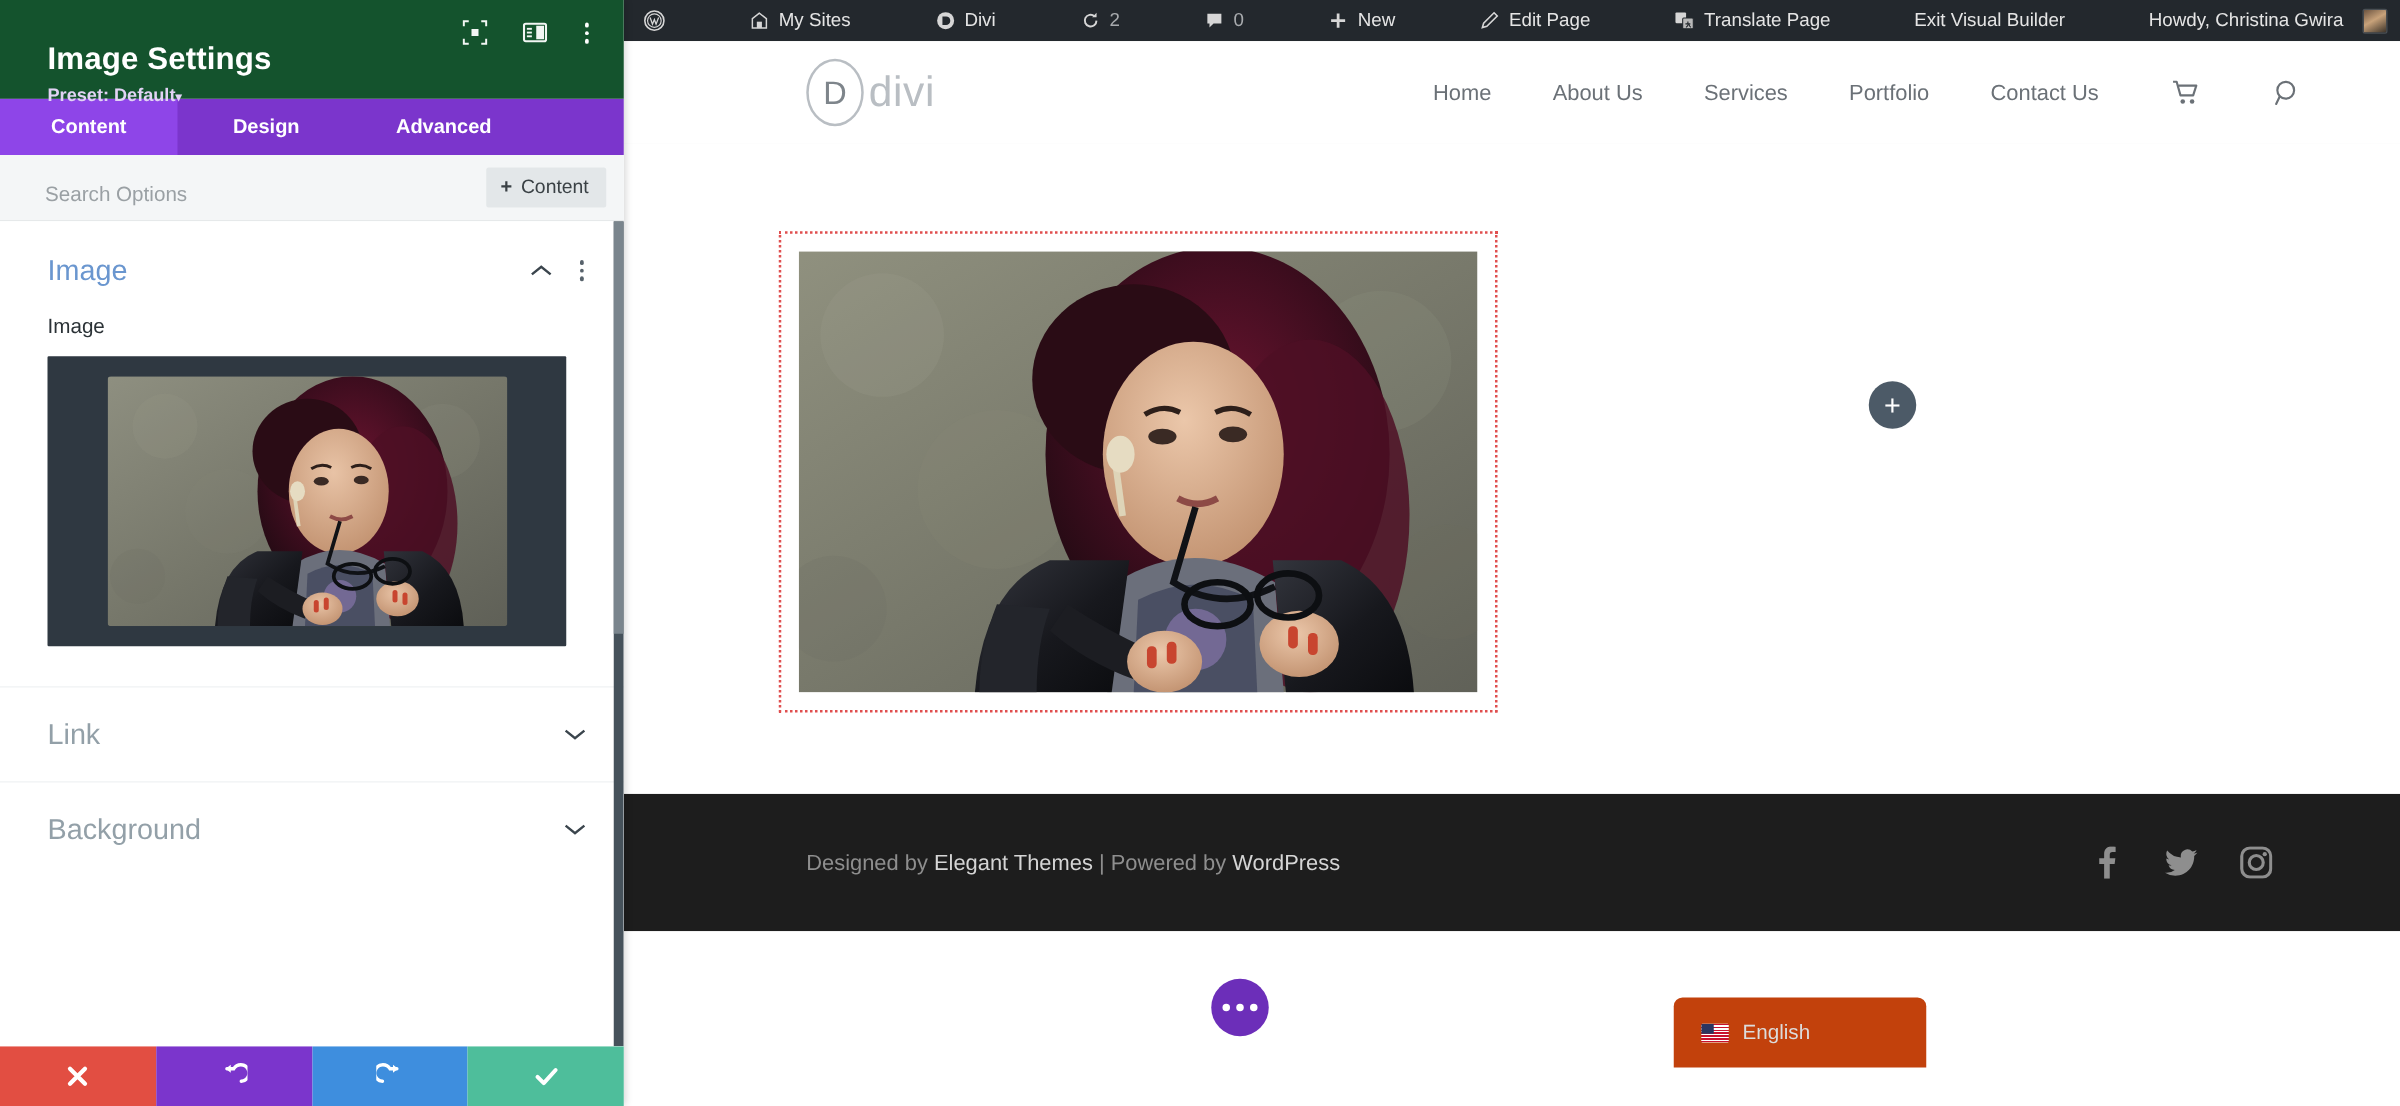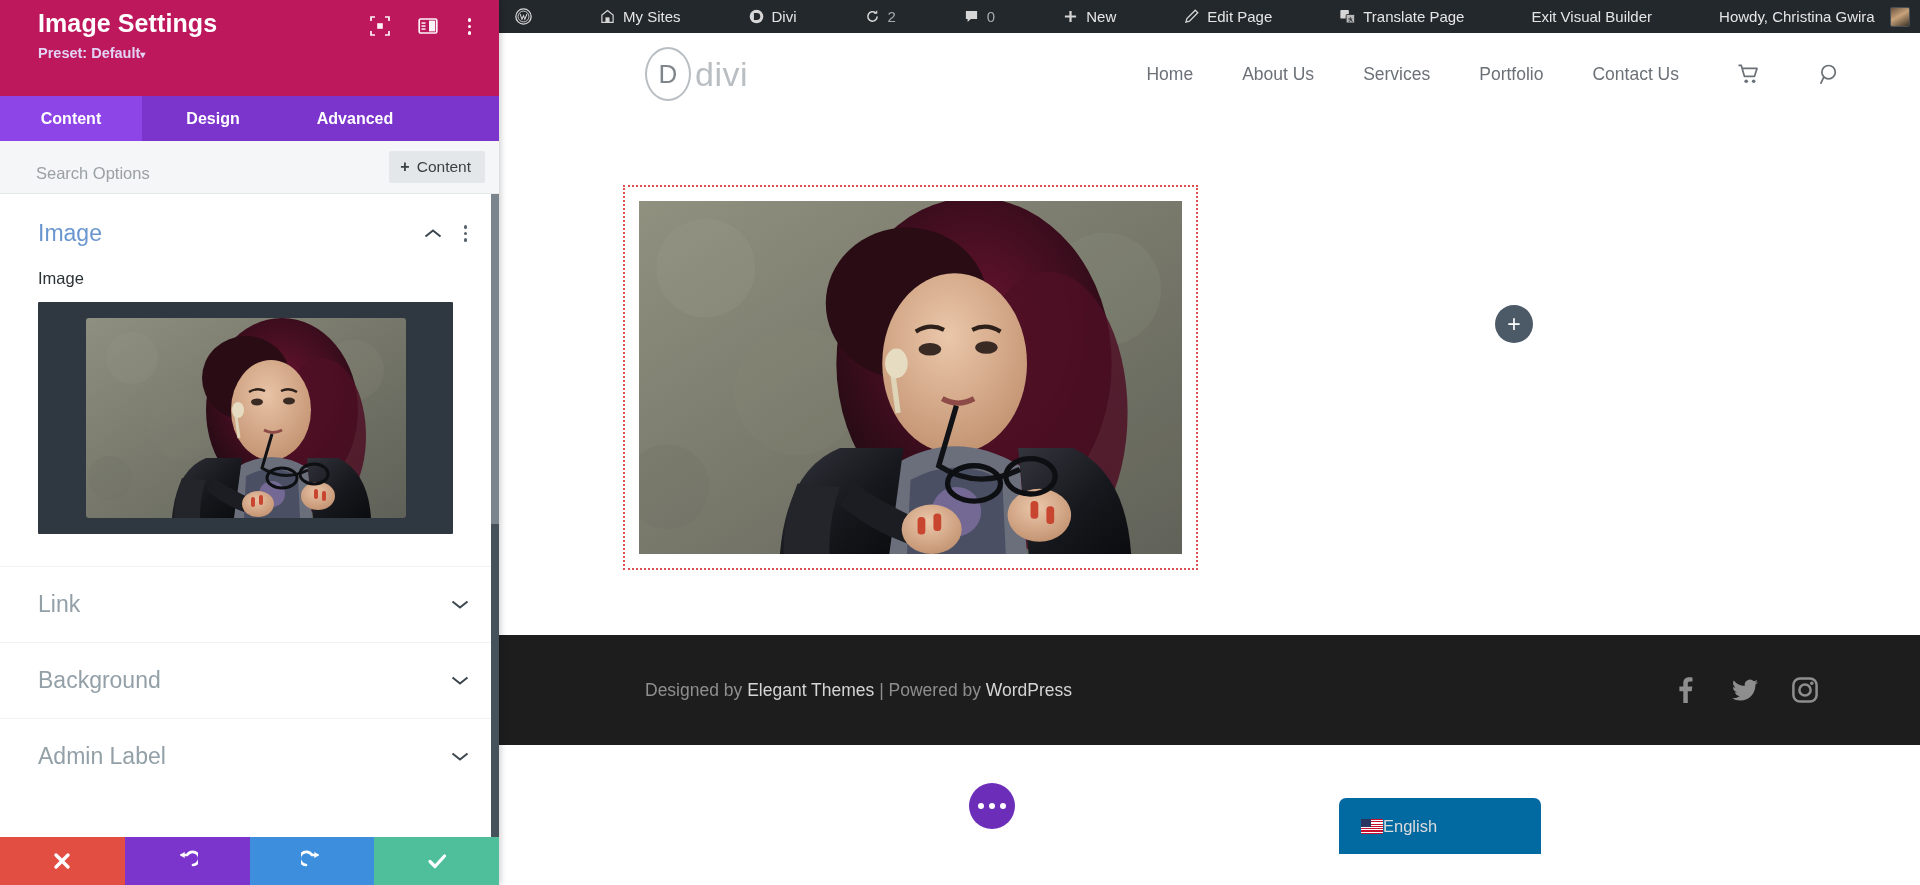--- a/index.html
+++ b/index.html
@@ -13,24 +13,24 @@
   
   #settings-panel {
     position: absolute; left: 0; top: 0;
     width: 499px; height: 885px;
     background: #fff;
     display: flex; flex-direction: column;
     box-shadow: 2px 0 6px rgba(0,0,0,.18);
     z-index: 50;
   }
   .sp-header {
-    background: #be185d;
-    padding: 8px 22px 16px 38px;
+    background: #14532d;
+    padding: 32px 22px 16px 38px;
     position: relative;
-    height: 96px;
+    height: 79px;
   }
   .sp-title {
     color: #fff; font-size: 25px; font-weight: bold;
     letter-spacing: .1px; line-height: 1.25;
   }
   .sp-preset {
     color: #e2d3f5; font-size: 14.5px; font-weight: bold;
     margin-top: 6px;
   }
   .sp-preset .caret { font-size: 10px; }
@@ -208,23 +208,23 @@
     width: 46px; height: 46px; border-radius: 50%;
     background: #6C2EB9;
     display: flex; align-items: center; justify-content: center;
     gap: 5px; cursor: pointer;
   }
   .divi-fab i { width: 6px; height: 6px; border-radius: 50%; background: #fff; display:block; }
 
   .lang-switcher {
     position: absolute; left: 840px; top: 53px;
     width: 202px; height: 56px;
-    background: #0369a1; border-radius: 7px 7px 0 0;
+    background: #c2410c; border-radius: 7px 7px 0 0;
     display: flex; align-items: center;
-    padding: 0 0 0 22px; cursor: pointer;
+    padding: 0 0 0 22px; gap: 11px; cursor: pointer;
   }
   .flag {
     width: 22px; height: 15px; position: relative; overflow: hidden;
     border-radius: 1px; flex: 0 0 auto;
     background: repeating-linear-gradient(to bottom,
       #c8102e 0px, #c8102e 1.15px, #fff 1.15px, #fff 2.3px);
   }
   .flag .canton {
     position: absolute; left: 0; top: 0; width: 10px; height: 8px;
     background: #2a3560;
@@ -364,26 +364,20 @@
 
     <div class="accordion">
       <div class="acc-row">
         <span class="acc-title">Link</span>
         <svg class="chev-dn" viewBox="0 0 18 11">
           <path d="M1.5 2.5L9 8.5l7.5-6" fill="none" stroke="#3b454d" stroke-width="2"></path>
         </svg>
       </div>
       <div class="acc-row">
         <span class="acc-title">Background</span>
-        <svg class="chev-dn" viewBox="0 0 18 11">
-          <path d="M1.5 2.5L9 8.5l7.5-6" fill="none" stroke="#3b454d" stroke-width="2"></path>
-        </svg>
-      </div>
-      <div class="acc-row">
-        <span class="acc-title">Admin Label</span>
         <svg class="chev-dn" viewBox="0 0 18 11">
           <path d="M1.5 2.5L9 8.5l7.5-6" fill="none" stroke="#3b454d" stroke-width="2"></path>
         </svg>
       </div>
     </div>
 
     <div class="sp-scroll">
       <div class="thumb"></div>
     </div>
   </div>

